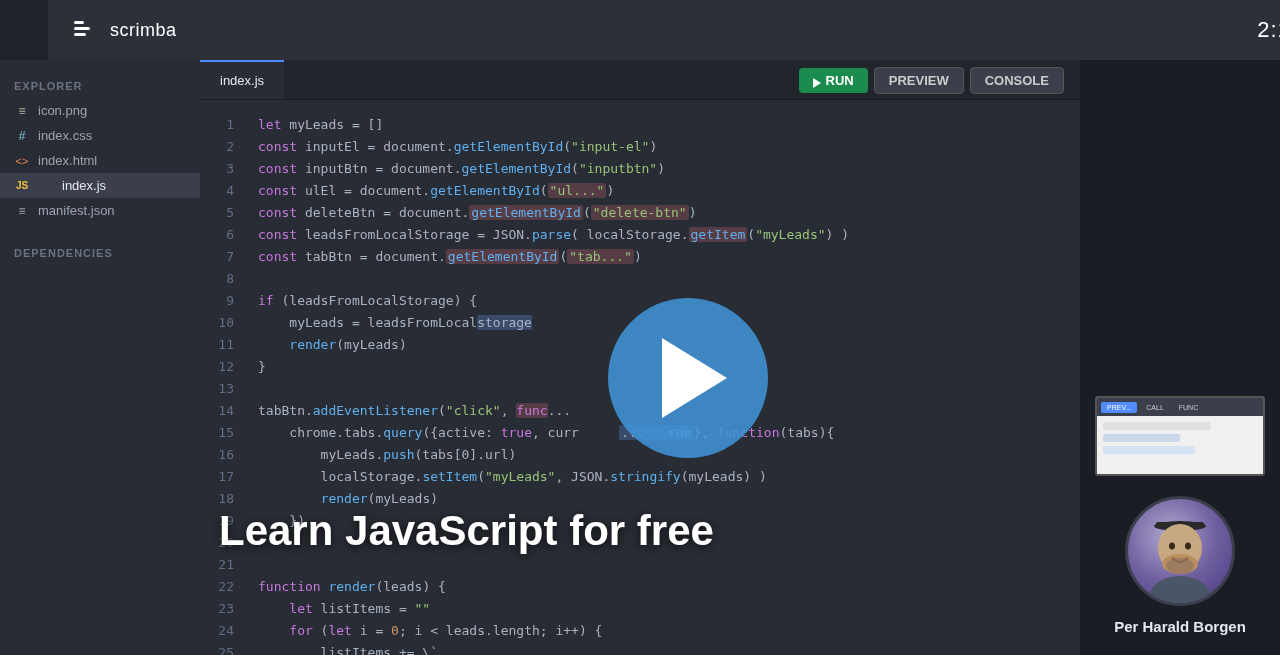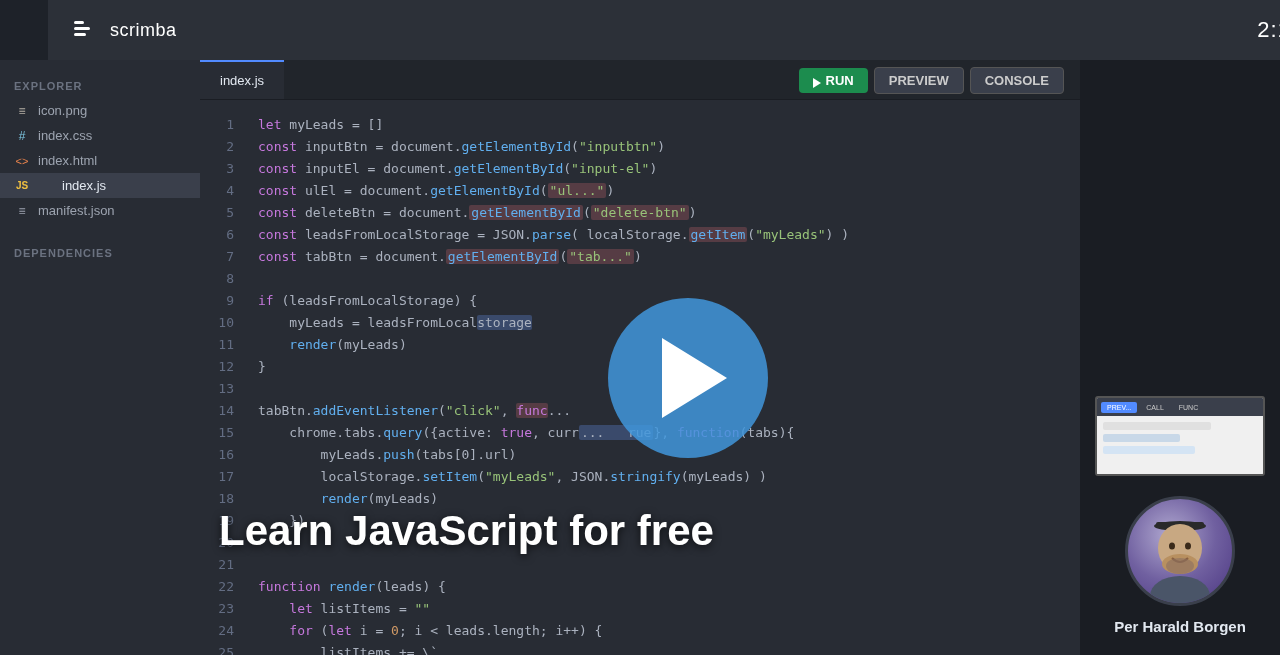--- a/index.html
+++ b/index.html
@@ -378,34 +378,34 @@
             <div>19</div>
             <div>20</div>
           <div>21</div>
             <div>22</div>
             <div>23</div>
             <div>24</div>
             <div>25</div>
         </div>
         <div id="code-lines">
           <span class="code-line"><span class="kw">let</span> <span class="plain">myLeads = []</span></span>
+          <span class="code-line"><span class="kw">const</span> <span class="plain">inputEl = document.</span><span class="fn">getElementById</span><span class="plain">(</span><span class="str">"input-el"</span><span class="plain">)</span></span>
           <span class="code-line"><span class="kw">const</span> <span class="plain">inputBtn = document.</span><span class="fn">getElementById</span><span class="plain">(</span><span class="str">"inputbtn"</span><span class="plain">)</span></span>
-          <span class="code-line"><span class="kw">const</span> <span class="plain">inputEl = document.</span><span class="fn">getElementById</span><span class="plain">(</span><span class="str">"input-el"</span><span class="plain">)</span></span>
           <span class="code-line"><span class="kw">const</span> <span class="plain">ulEl = document.</span><span class="fn">getElementById</span><span class="plain">(</span><span class="str" style="background:#e06c7540;border-radius:2px;padding:0 2px;">"ul..."</span><span class="plain">)</span></span>
           <span class="code-line"><span class="kw">const</span> <span class="plain">deleteBtn = document.</span><span class="fn" style="background:#e06c7540;border-radius:2px;padding:0 2px;">getElementById</span><span class="plain">(</span><span class="str" style="background:#e06c7540;border-radius:2px;padding:0 2px;">"delete-btn"</span><span class="plain">)</span></span>
           <span class="code-line"><span class="kw">const</span> <span class="plain">leadsFromLocalStorage = JSON.</span><span class="fn">parse</span><span class="plain">( localStorage.</span><span class="fn" style="background:#e06c7540;border-radius:2px;padding:0 2px;">getItem</span><span class="plain">(</span><span class="str">"myLeads"</span><span class="plain">) )</span></span>
           <span class="code-line"><span class="kw">const</span> <span class="plain">tabBtn = document.</span><span class="fn" style="background:#e06c7540;border-radius:2px;padding:0 2px;">getElementById</span><span class="plain">(</span><span class="str" style="background:#e06c7540;border-radius:2px;padding:0 2px;">"tab..."</span><span class="plain">)</span></span>
           <span class="code-line"> </span>
           <span class="code-line"><span class="kw">if</span> <span class="plain">(leadsFromLocalStorage) {</span></span>
           <span class="code-line"><span class="plain">    myLeads = leadsFromLocal</span><span style="background:#3a4a6b;border-radius:2px;">storage</span></span>
           <span class="code-line"><span class="plain">    </span><span class="fn">render</span><span class="plain">(myLeads)</span></span>
           <span class="code-line"><span class="plain">}</span></span>
           <span class="code-line"> </span>
           <span class="code-line"><span class="plain">tabBtn.</span><span class="fn">addEventListener</span><span class="plain">(</span><span class="str">"click"</span><span class="plain">, </span><span class="kw" style="background:#e06c7540;border-radius:2px;">func</span><span class="plain">...</span></span>
-          <span class="code-line"><span class="plain">    chrome.tabs.</span><span class="fn">query</span><span class="plain">({active: </span><span class="kw">true</span><span class="plain">, curr</span><span style="background:#3a4a6b;border-radius:2px;padding:0 2px;">...   rue</span><span class="plain">}, </span><span class="kw">function</span><span class="plain">(tabs){</span></span>
+          <span class="code-line"><span class="plain">    chrome.tabs.</span><span class="fn">query</span><span class="plain">({active: </span><span class="kw">true</span><span class="plain">, curr</span><span style="background:#3a4a6b;border-radius:2px;padding:0 2px;margin-left:40px;">...   rue</span><span class="plain">}, </span><span class="kw">function</span><span class="plain">(tabs){</span></span>
           <span class="code-line"><span class="plain">        myLeads.</span><span class="fn">push</span><span class="plain">(tabs[0].url)</span></span>
           <span class="code-line"><span class="plain">        localStorage.</span><span class="fn">setItem</span><span class="plain">(</span><span class="str">"myLeads"</span><span class="plain">, JSON.</span><span class="fn">stringify</span><span class="plain">(myLeads) )</span></span>
           <span class="code-line"><span class="plain">        </span><span class="fn">render</span><span class="plain">(myLeads)</span></span>
           <span class="code-line"><span class="plain">    })</span></span>
           <span class="code-line"> </span>
           <span class="code-line"> </span>
           <span class="code-line"><span class="kw">function</span> <span class="fn">render</span><span class="plain">(leads) {</span></span>
           <span class="code-line"><span class="plain">    </span><span class="kw">let</span><span class="plain"> listItems = </span><span class="str">""</span></span>
           <span class="code-line"><span class="plain">    </span><span class="kw">for</span><span class="plain"> (</span><span class="kw">let</span><span class="plain"> i = </span><span class="num">0</span><span class="plain">; i &lt; leads.length; i++) {</span></span>
           <span class="code-line"><span class="plain">        listItems += \`</span></span>

